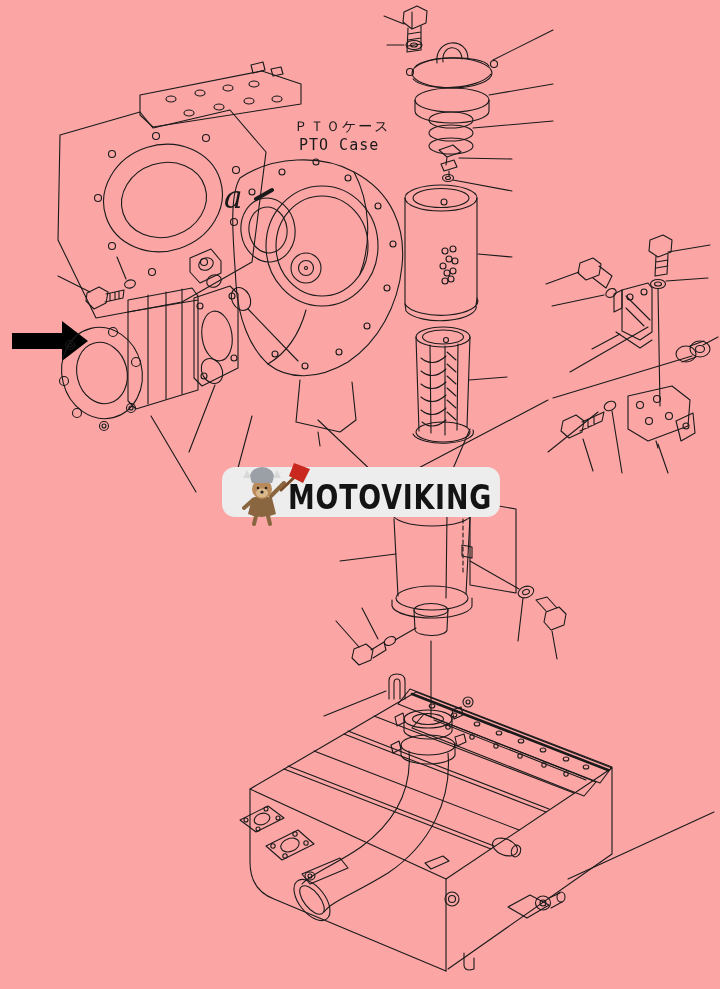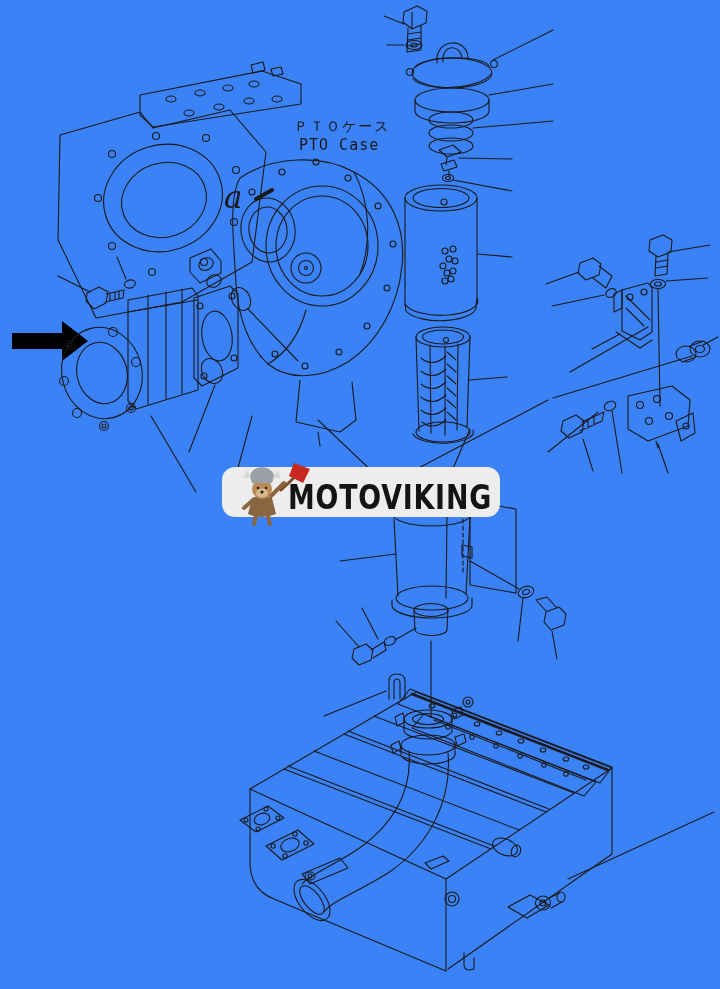--- a/index.html
+++ b/index.html
@@ -1,16 +1,16 @@
 <!DOCTYPE html>
 <html><head>
 <meta charset="utf-8">
 <style>
   html,body{margin:0;padding:0;background:#fff;}
-  .stage{position:relative;width:720px;height:989px;background:#3b82f6;overflow:hidden;
+  .stage{position:relative;width:720px;height:989px;background:#fca5a5;overflow:hidden;
          font-family:"Liberation Sans",sans-serif;}
   .stage svg{position:absolute;left:0;top:0;display:block;}
   text{user-select:none;}
   .jp-label{font-family:"DejaVu Sans Mono","Liberation Sans",sans-serif;letter-spacing:2px;}
   .en-label{font-family:"DejaVu Sans Mono","Liberation Sans",sans-serif;letter-spacing:1px;}
   .marker-a{font-family:"DejaVu Serif",serif;font-style:italic;}
   .brand{font-family:"DejaVu Sans","Liberation Sans",sans-serif;font-weight:bold;}
 </style>
 </head>
 <body>

